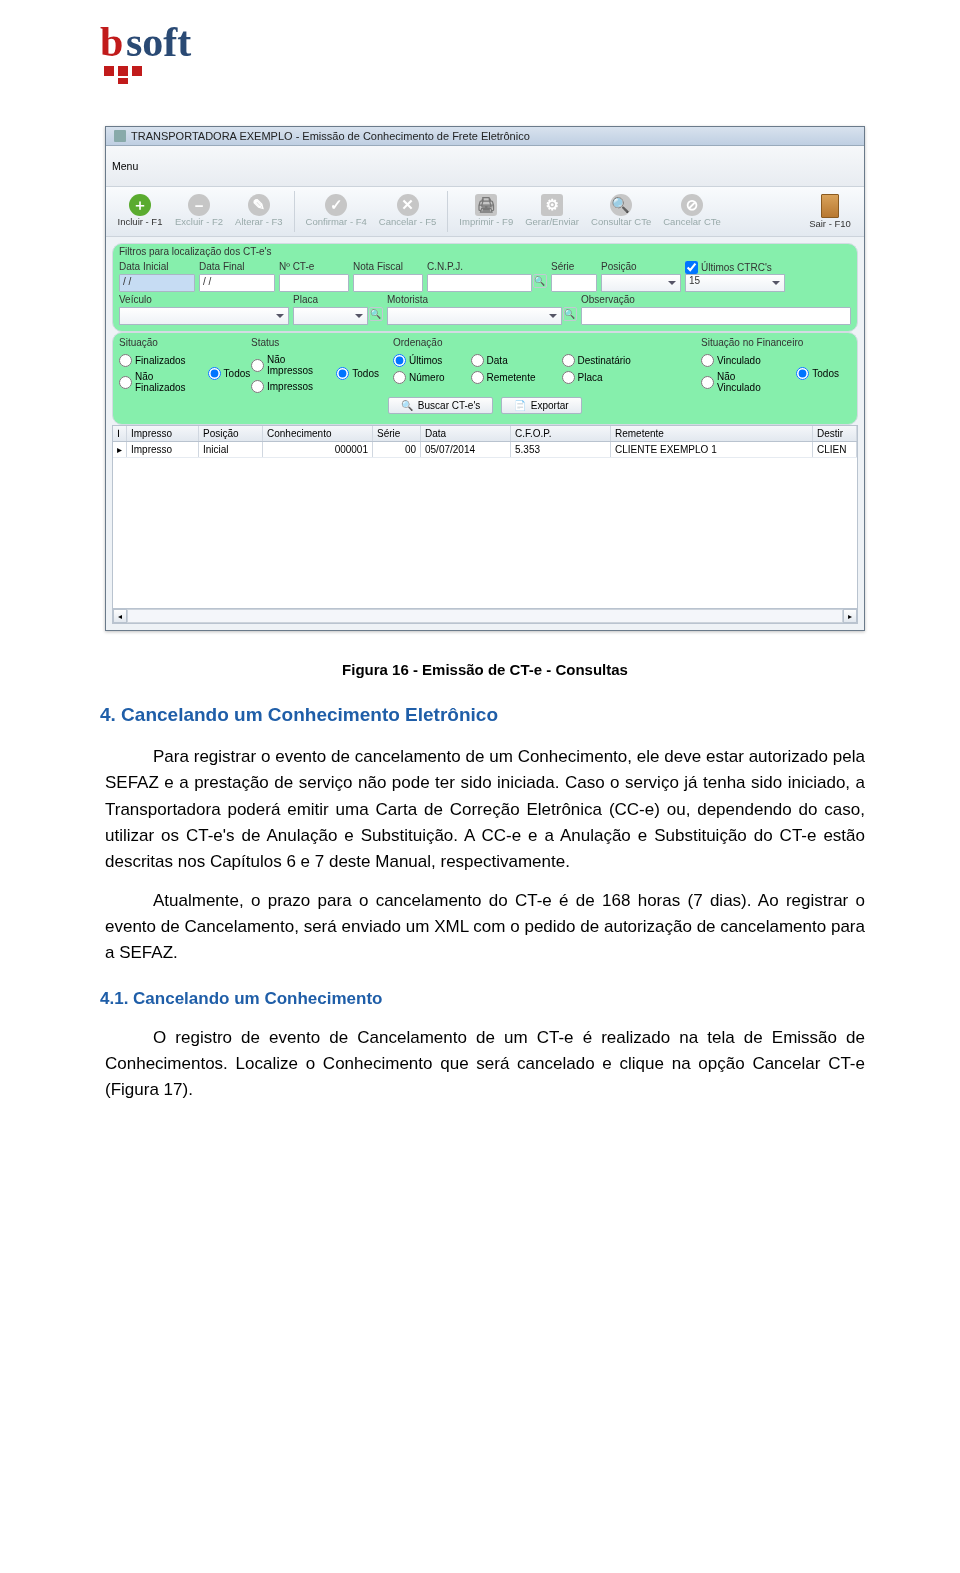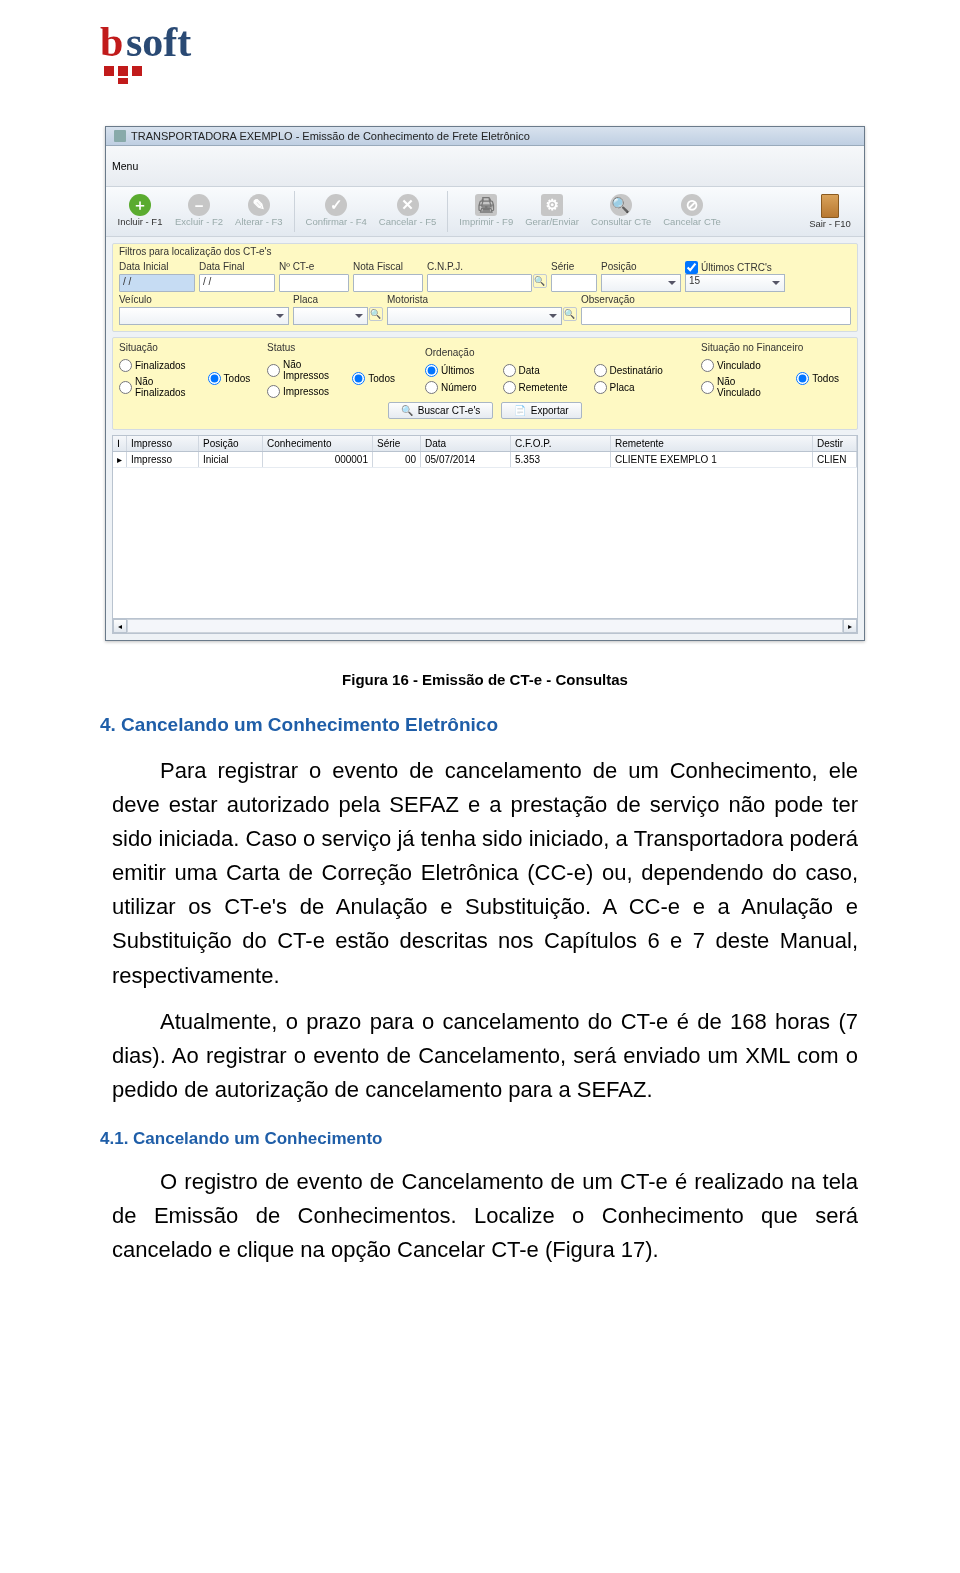--- a/index.html
+++ b/index.html
@@ -14,21 +14,21 @@
   .toolbar { display:flex; border-bottom:1px solid #ccd3db; background:linear-gradient(#f9fbfd,#e3e9f0); padding:4px 6px; gap:2px;}
   .tbtn { display:flex; flex-direction:column; align-items:center; min-width:56px; padding:2px 4px; font-size:9.5px; color:#333; border:1px solid transparent; border-radius:2px;}
   .tbtn.disabled { color:#9aa; }
   .ticon { width:22px; height:22px; border-radius:50%; display:flex; align-items:center;justify-content:center; color:#fff; font-weight:bold; font-size:15px;}
   .tsep { border-left:1px solid #ccd3db; margin:0 4px;}
   .tspacer { flex:1; }
   .tabs { display:flex; background:#e5eaf0; border-bottom:1px solid #b9c3cf; padding-top:3px; padding-left:4px; gap:0;}
   .tab { padding:3px 10px 4px; font-size:10px; border:1px solid #b9c3cf; border-bottom:none; background:#eef2f7; margin-right:-1px; border-radius:3px 3px 0 0; position:relative;}
   .tab.active { background:#fff; z-index:1;}
   .pane { background:#eef2f6; padding:6px; }
-  .group { background:#fef9c3; border:1px solid #d3dbe3; border-radius:2px; margin-bottom:5px; padding-bottom:4px;}
+  .group { background:#86efac; border:1px solid #d3dbe3; border-radius:10px; padding-bottom:4px;}
   .gtitle { font-size:10px; color:#333; padding:2px 6px 4px; }
   .row { display:flex; gap:4px; padding:0 6px 2px; flex-wrap:wrap; align-items:flex-start;}
   .fld { display:flex; flex-direction:column; font-size:10px; color:#333;}
   .fld label { margin-bottom:2px; }
   .inp { border:1px solid #a9b6c5; background:#fff; height:18px; padding:1px 3px; font-size:10px; border-radius:1px;}
   .sel { border:1px solid #a9b6c5; background:#fff linear-gradient(#fff,#eef2f6); height:18px; padding:0 14px 0 3px; font-size:10px; position:relative;}
   .sel::after{content:"";position:absolute;right:4px;top:6px;border:4px solid transparent;border-top-color:#556;}
   .chk { display:flex; align-items:center; gap:3px; font-size:10px;}
   .rad { display:flex; align-items:center; gap:3px; font-size:10px; margin-right:12px;}
   .radcol { display:flex; flex-direction:column; gap:4px; }
@@ -41,23 +41,23 @@
   .th, .td { padding:2px 4px; font-size:10px; border-right:1px solid #d0d7e0; overflow:hidden; white-space:nowrap;}
   .trow { display:flex; border-bottom:1px solid #e6ebf1;}
   .c-mark{width:14px} .c-imp{width:72px} .c-pos{width:64px} .c-con{width:110px;text-align:right;} .c-ser{width:48px;text-align:right;} .c-dat{width:90px} .c-cfo{width:100px} .c-rem{flex:1} .c-des{width:44px}
   .tblank { height:150px; background:#fff;}
   .hscroll { display:flex; border-top:1px solid #b9c3cf; background:#eef2f6;}
   .hscroll .track{flex:1;height:14px;border:1px solid #ccd3db;background:#f4f6fa;}
   .sbtn{width:14px;height:14px;border:1px solid #b9c3cf;background:linear-gradient(#fdfdfd,#e2e8ef);display:flex;align-items:center;justify-content:center;font-size:8px;}
   .caption { text-align:center; font-size:15px; font-weight:bold; margin:6px 0 24px; }
   .sec-head { font-size:19px; color:#1f5ea8; margin:26px 0 18px; }
   .sub-head { font-size:17px; color:#1f5ea8; margin:22px 0 16px; }
-  .body-text p { font-size:22px; line-height:1.55; text-align:justify; margin:0 12px 12px; }
+  .body-text p { font-size:17px; line-height:1.55; text-align:justify; margin:0 5px 12px; }
   .body-text .indent { text-indent:48px; }
-  .rgrid { display:flex; gap:18px;align-items:center; }
+  .rgrid { display:flex; gap:2px; }
   .minisearch{width:14px;height:14px;border:1px solid #c1c9d2;border-radius:2px;display:inline-flex;align-items:center;justify-content:center;font-size:9px;color:#778;margin-left:1px;}
 </style>
 </head>
 <body>
 
 <div class="page">
   <div class="logo">
     <svg width="180" height="66" viewBox="0 0 180 66">
       <text x="0" y="36" font-family="Georgia,serif" font-size="42" font-weight="bold" fill="#c11b1b">b</text>
       <text x="26" y="36" font-family="Georgia,serif" font-size="42" font-weight="bold" fill="#2a4a74">soft</text>

